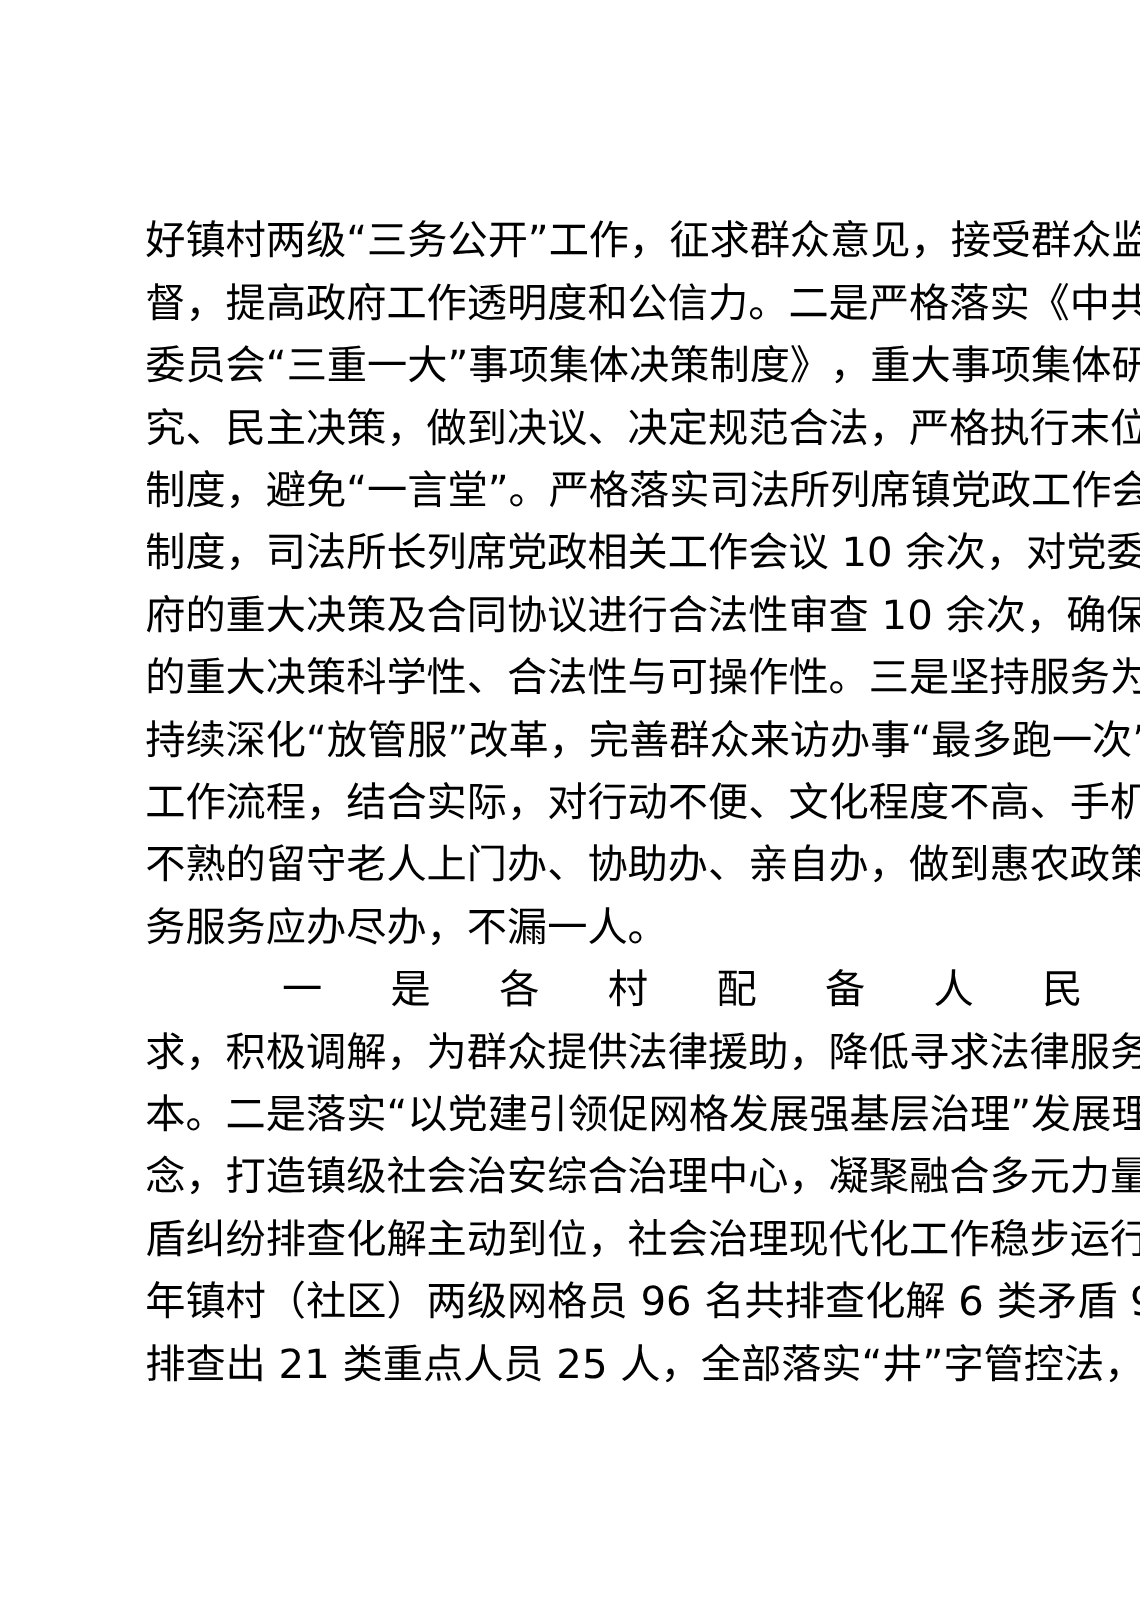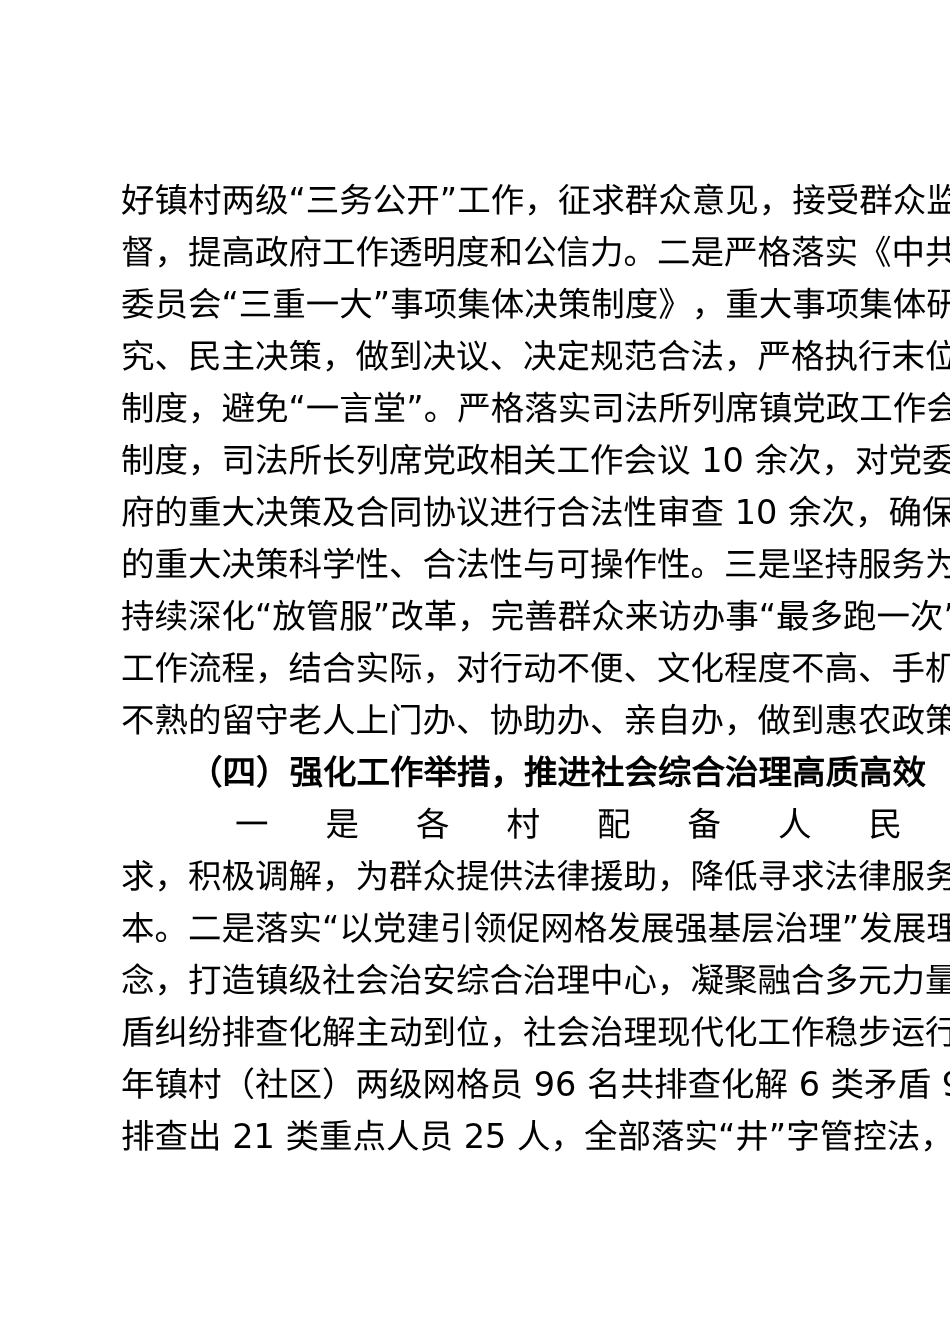--- a/index.html
+++ b/index.html
@@ -68,22 +68,22 @@
     <div class="doc-line justify"><span>督</span><span>，</span><span>提</span><span>高</span><span>政</span><span>府</span><span>工</span><span>作</span><span>透</span><span>明</span><span>度</span><span>和</span><span>公</span><span>信</span><span>力</span><span>。</span><span>二</span><span>是</span><span>严</span><span>格</span><span>落</span><span>实</span><span>《</span><span>中</span><span>共</span></div>
     <div class="doc-line justify"><span>委</span><span>员</span><span>会</span><span>“</span><span>三</span><span>重</span><span>一</span><span>大</span><span>”</span><span>事</span><span>项</span><span>集</span><span>体</span><span>决</span><span>策</span><span>制</span><span>度</span><span>》</span><span>，</span><span>重</span><span>大</span><span>事</span><span>项</span><span>集</span><span>体</span><span>研</span></div>
     <div class="doc-line justify"><span>究</span><span>、</span><span>民</span><span>主</span><span>决</span><span>策</span><span>，</span><span>做</span><span>到</span><span>决</span><span>议</span><span>、</span><span>决</span><span>定</span><span>规</span><span>范</span><span>合</span><span>法</span><span>，</span><span>严</span><span>格</span><span>执</span><span>行</span><span>末</span><span>位</span></div>
     <div class="doc-line justify"><span>制</span><span>度</span><span>，</span><span>避</span><span>免</span><span>“</span><span>一</span><span>言</span><span>堂</span><span>”</span><span>。</span><span>严</span><span>格</span><span>落</span><span>实</span><span>司</span><span>法</span><span>所</span><span>列</span><span>席</span><span>镇</span><span>党</span><span>政</span><span>工</span><span>作</span><span>会</span></div>
     <div class="doc-line justify"><span>制</span><span>度</span><span>，</span><span>司</span><span>法</span><span>所</span><span>长</span><span>列</span><span>席</span><span>党</span><span>政</span><span>相</span><span>关</span><span>工</span><span>作</span><span>会</span><span>议</span><span>&nbsp;</span><span>1</span><span>0</span><span>&nbsp;</span><span>余</span><span>次</span><span>，</span><span>对</span><span>党</span><span>委</span></div>
     <div class="doc-line justify"><span>府</span><span>的</span><span>重</span><span>大</span><span>决</span><span>策</span><span>及</span><span>合</span><span>同</span><span>协</span><span>议</span><span>进</span><span>行</span><span>合</span><span>法</span><span>性</span><span>审</span><span>查</span><span>&nbsp;</span><span>1</span><span>0</span><span>&nbsp;</span><span>余</span><span>次</span><span>，</span><span>确</span><span>保</span></div>
     <div class="doc-line justify"><span>的</span><span>重</span><span>大</span><span>决</span><span>策</span><span>科</span><span>学</span><span>性</span><span>、</span><span>合</span><span>法</span><span>性</span><span>与</span><span>可</span><span>操</span><span>作</span><span>性</span><span>。</span><span>三</span><span>是</span><span>坚</span><span>持</span><span>服</span><span>务</span><span>为</span></div>
     <div class="doc-line justify"><span>持</span><span>续</span><span>深</span><span>化</span><span>“</span><span>放</span><span>管</span><span>服</span><span>”</span><span>改</span><span>革</span><span>，</span><span>完</span><span>善</span><span>群</span><span>众</span><span>来</span><span>访</span><span>办</span><span>事</span><span>“</span><span>最</span><span>多</span><span>跑</span><span>一</span><span>次</span><span>”</span></div>
     <div class="doc-line justify"><span>工</span><span>作</span><span>流</span><span>程</span><span>，</span><span>结</span><span>合</span><span>实</span><span>际</span><span>，</span><span>对</span><span>行</span><span>动</span><span>不</span><span>便</span><span>、</span><span>文</span><span>化</span><span>程</span><span>度</span><span>不</span><span>高</span><span>、</span><span>手</span><span>机</span></div>
     <div class="doc-line justify"><span>不</span><span>熟</span><span>的</span><span>留</span><span>守</span><span>老</span><span>人</span><span>上</span><span>门</span><span>办</span><span>、</span><span>协</span><span>助</span><span>办</span><span>、</span><span>亲</span><span>自</span><span>办</span><span>，</span><span>做</span><span>到</span><span>惠</span><span>农</span><span>政</span><span>策</span></div>
+    <div class="doc-line last">务服务应办尽办，不漏一人。</div>
 
-    <div class="doc-heading">（四）强化工作举措，推进社会综合治理高质高效</div>
 
     <div class="doc-line justify indent"><span style="width: 57px; flex: 0 0 auto;"></span><span>一</span><span>是</span><span>各</span><span>村</span><span>配</span><span>备</span><span>人</span><span>民</span><span>调</span></div>
     <div class="doc-line justify"><span>求</span><span>，</span><span>积</span><span>极</span><span>调</span><span>解</span><span>，</span><span>为</span><span>群</span><span>众</span><span>提</span><span>供</span><span>法</span><span>律</span><span>援</span><span>助</span><span>，</span><span>降</span><span>低</span><span>寻</span><span>求</span><span>法</span><span>律</span><span>服</span><span>务</span></div>
     <div class="doc-line justify"><span>本</span><span>。</span><span>二</span><span>是</span><span>落</span><span>实</span><span>“</span><span>以</span><span>党</span><span>建</span><span>引</span><span>领</span><span>促</span><span>网</span><span>格</span><span>发</span><span>展</span><span>强</span><span>基</span><span>层</span><span>治</span><span>理</span><span>”</span><span>发</span><span>展</span><span>理</span></div>
     <div class="doc-line justify"><span>念</span><span>，</span><span>打</span><span>造</span><span>镇</span><span>级</span><span>社</span><span>会</span><span>治</span><span>安</span><span>综</span><span>合</span><span>治</span><span>理</span><span>中</span><span>心</span><span>，</span><span>凝</span><span>聚</span><span>融</span><span>合</span><span>多</span><span>元</span><span>力</span><span>量</span></div>
     <div class="doc-line justify"><span>盾</span><span>纠</span><span>纷</span><span>排</span><span>查</span><span>化</span><span>解</span><span>主</span><span>动</span><span>到</span><span>位</span><span>，</span><span>社</span><span>会</span><span>治</span><span>理</span><span>现</span><span>代</span><span>化</span><span>工</span><span>作</span><span>稳</span><span>步</span><span>运</span><span>行</span></div>
     <div class="doc-line justify"><span>年</span><span>镇</span><span>村</span><span>（</span><span>社</span><span>区</span><span>）</span><span>两</span><span>级</span><span>网</span><span>格</span><span>员</span><span>&nbsp;</span><span>9</span><span>6</span><span>&nbsp;</span><span>名</span><span>共</span><span>排</span><span>查</span><span>化</span><span>解</span><span>&nbsp;</span><span>6</span><span>&nbsp;</span><span>类</span><span>矛</span><span>盾</span><span>&nbsp;</span><span>9</span></div>
     <div class="doc-line justify"><span>排</span><span>查</span><span>出</span><span>&nbsp;</span><span>2</span><span>1</span><span>&nbsp;</span><span>类</span><span>重</span><span>点</span><span>人</span><span>员</span><span>&nbsp;</span><span>2</span><span>5</span><span>&nbsp;</span><span>人</span><span>，</span><span>全</span><span>部</span><span>落</span><span>实</span><span>“</span><span>井</span><span>”</span><span>字</span><span>管</span><span>控</span><span>法</span><span>，</span></div>
 
   </div>

